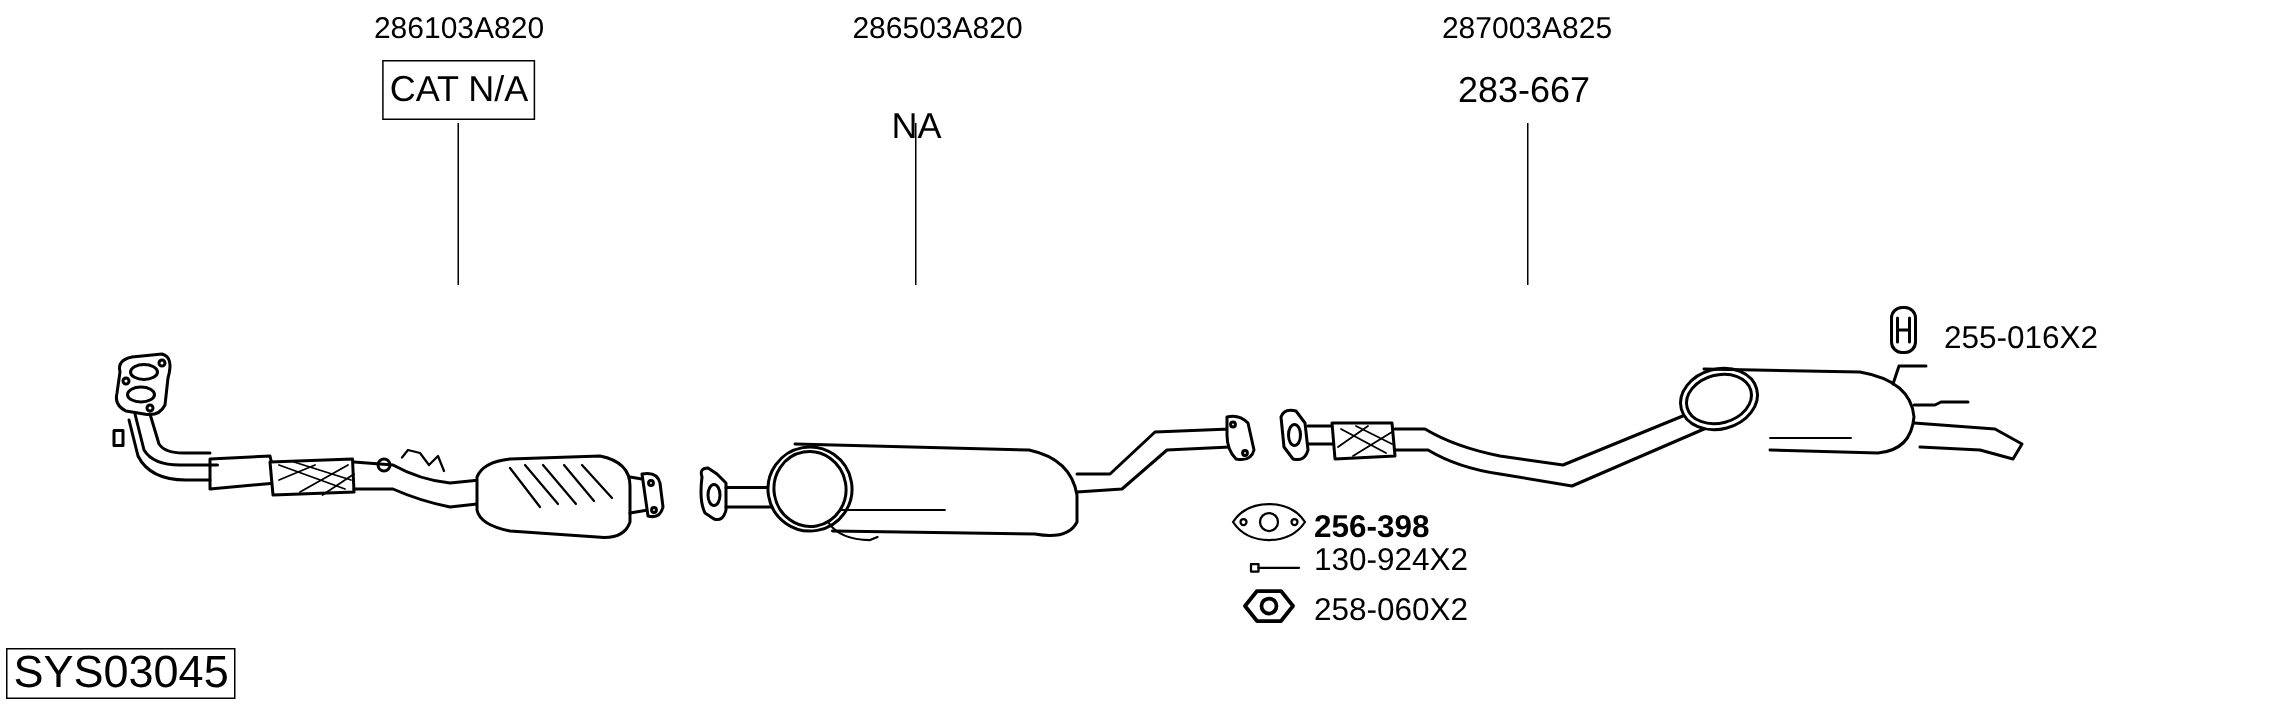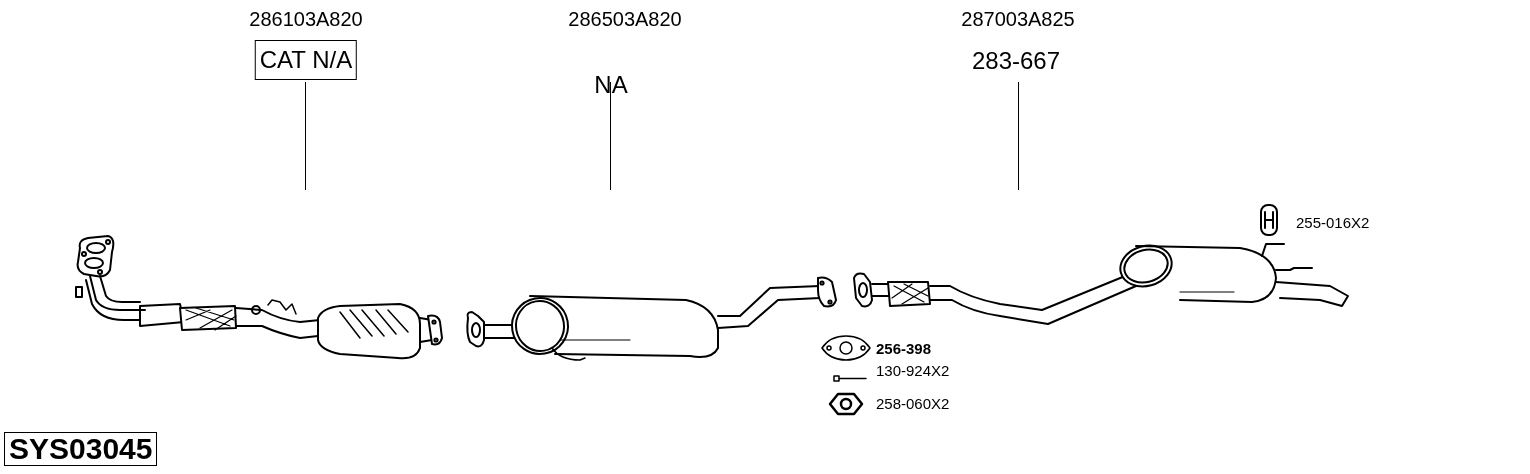--- a/index.html
+++ b/index.html
@@ -1,22 +1,22 @@
 <!DOCTYPE html>
 <html><head>
 <meta charset="utf-8">
 <style>
   html, body { margin:0; padding:0; background:#fff; }
   body { width:1530px; height:474px; position:relative; overflow:hidden; font-family:"Liberation Sans", sans-serif; color:#000; }
   .oem { position:absolute; font-size:20px; transform:translateX(-50%); white-space:nowrap; }
   .pn { position:absolute; font-size:24px; transform:translateX(-50%); white-space:nowrap; line-height:40px; }
   .pn.boxed { border:1px solid #000; padding:0 4px; line-height:38px; }
   .leader { position:absolute; width:1px; background:#000; }
-  .acc { position:absolute; font-size:15px; white-space:nowrap; }
-  .sys { position:absolute; left:4px; top:432px; font-size:30px; border:1px solid #000; padding:0 4px; line-height:32px;font-weight:bold; }
+  .acc { position:absolute; font-size:21px; white-space:nowrap; }
+  .sys { position:absolute; left:4px; top:432px; font-size:30px; border:1px solid #000; padding:0 4px; line-height:32px; }
   svg.draw { position:absolute; left:0; top:0; }
 </style>
 </head>
 <body>
 
 <div class="oem" style="left:306px; top:8px;">286103A820</div>
 <div class="pn boxed" style="left:306px; top:40px;">CAT N/A</div>
 <div class="leader" style="left:305px; top:82px; height:108px;"></div>
 
 <div class="oem" style="left:625px; top:8px;">286503A820</div>

